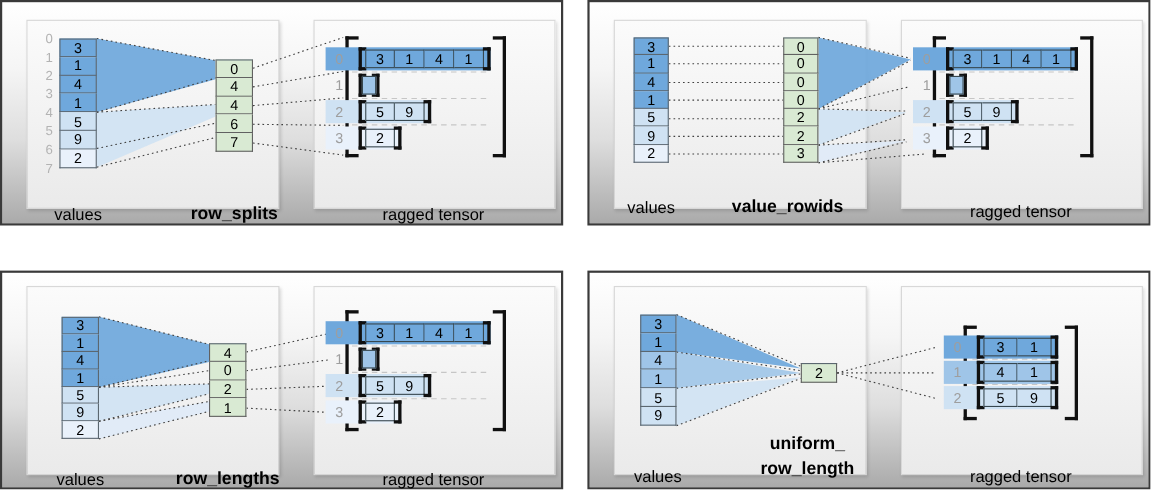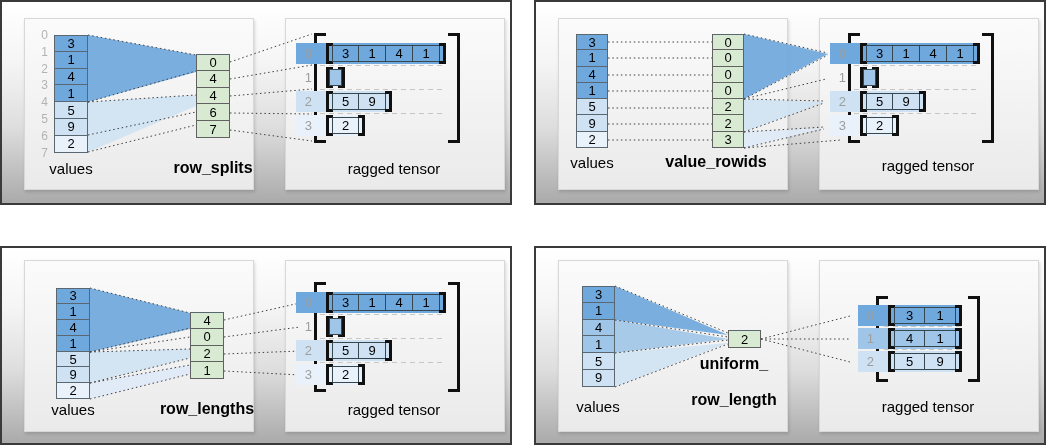--- a/index.html
+++ b/index.html
@@ -15,21 +15,21 @@
         border:1px solid #5b6770;border-top:none;display:flex;align-items:center;
         justify-content:center;font-size:13px;color:#000;}
   .col .cell:first-child{border-top:1px solid #5b6770;}
   .mcol .cell{background:#d9ead3;border-color:#616161;}
   .s-dark{background:#6fa8dc}.s-mid{background:#9fc5e8}
   .s-light{background:#cfe2f3}.s-xlight{background:#e9f1fb}
   .idxcol{z-index:2;}
   .idx{height:var(--ch,16.8px);line-height:var(--ch,16.8px);width:18px;text-align:right;
        font-size:12px;color:#b3b3b3;}
   .lbl{position:absolute;z-index:2;transform:translateX(-50%);font-size:15px;color:#000;
-       white-space:nowrap;}
+       white-space:nowrap;margin-top:27px;}
   .lbl.b{font-weight:bold;font-size:16px;}
   .ob{position:absolute;z-index:2;width:12px;box-sizing:border-box;border:3px solid #101010;}
   .ob-l{border-right:none}.ob-r{border-left:none}
   .rrow{position:absolute;z-index:2;display:flex;align-items:center;height:21px;}
   .ridx{width:16px;margin-right:14px;text-align:right;font-size:13px;color:#9e9e9e;flex:none;}
   .rb{width:7px;height:21px;box-sizing:border-box;border:3px solid #101010;flex:none;}
   .rb-l{border-right:none;margin-right:-1px;}
   .rb-r{border-left:none;margin-left:-1px;}
   .rb-l.tight{margin-right:-4px}.rb-r.tight{margin-left:-4px}
   .rcells{display:flex;}
@@ -334,21 +334,21 @@
       <div class="cell s-mid">4</div>
       <div class="cell s-mid">1</div>
       <div class="cell s-light">5</div>
       <div class="cell s-light">9</div>
     </div>
   <div class="col mcol" style="left:192px;top:82px;--cw:33px;--ch:18px">
 
   <div class="cell">2</div>
     </div>
   <div class="lbl" style="left:62px;top:150px">values</div>
-  <div class="lbl b" style="left:198px;top:107px">uniform_</div>
+  <div class="lbl b" style="left:198px;top:120px">uniform_</div>
   <div class="lbl b" style="left:198px;top:143px">row_length</div>
   <div class="lbl" style="left:392px;top:150px">ragged tensor</div>
   <div class="ob ob-l" style="left:340px;top:48px;height:86px"></div>
   <div class="ob ob-r" style="left:432px;top:48px;height:86px"></div>
   <div class="rrow s-dark" style="left:322px;top:57px;--rw:31px">
     <span class="ridx">0</span>
     <span class="rb rb-l"></span>
     <span class="rcells">
         <span class="rcell">3</span>
         <span class="rcell">1</span>

